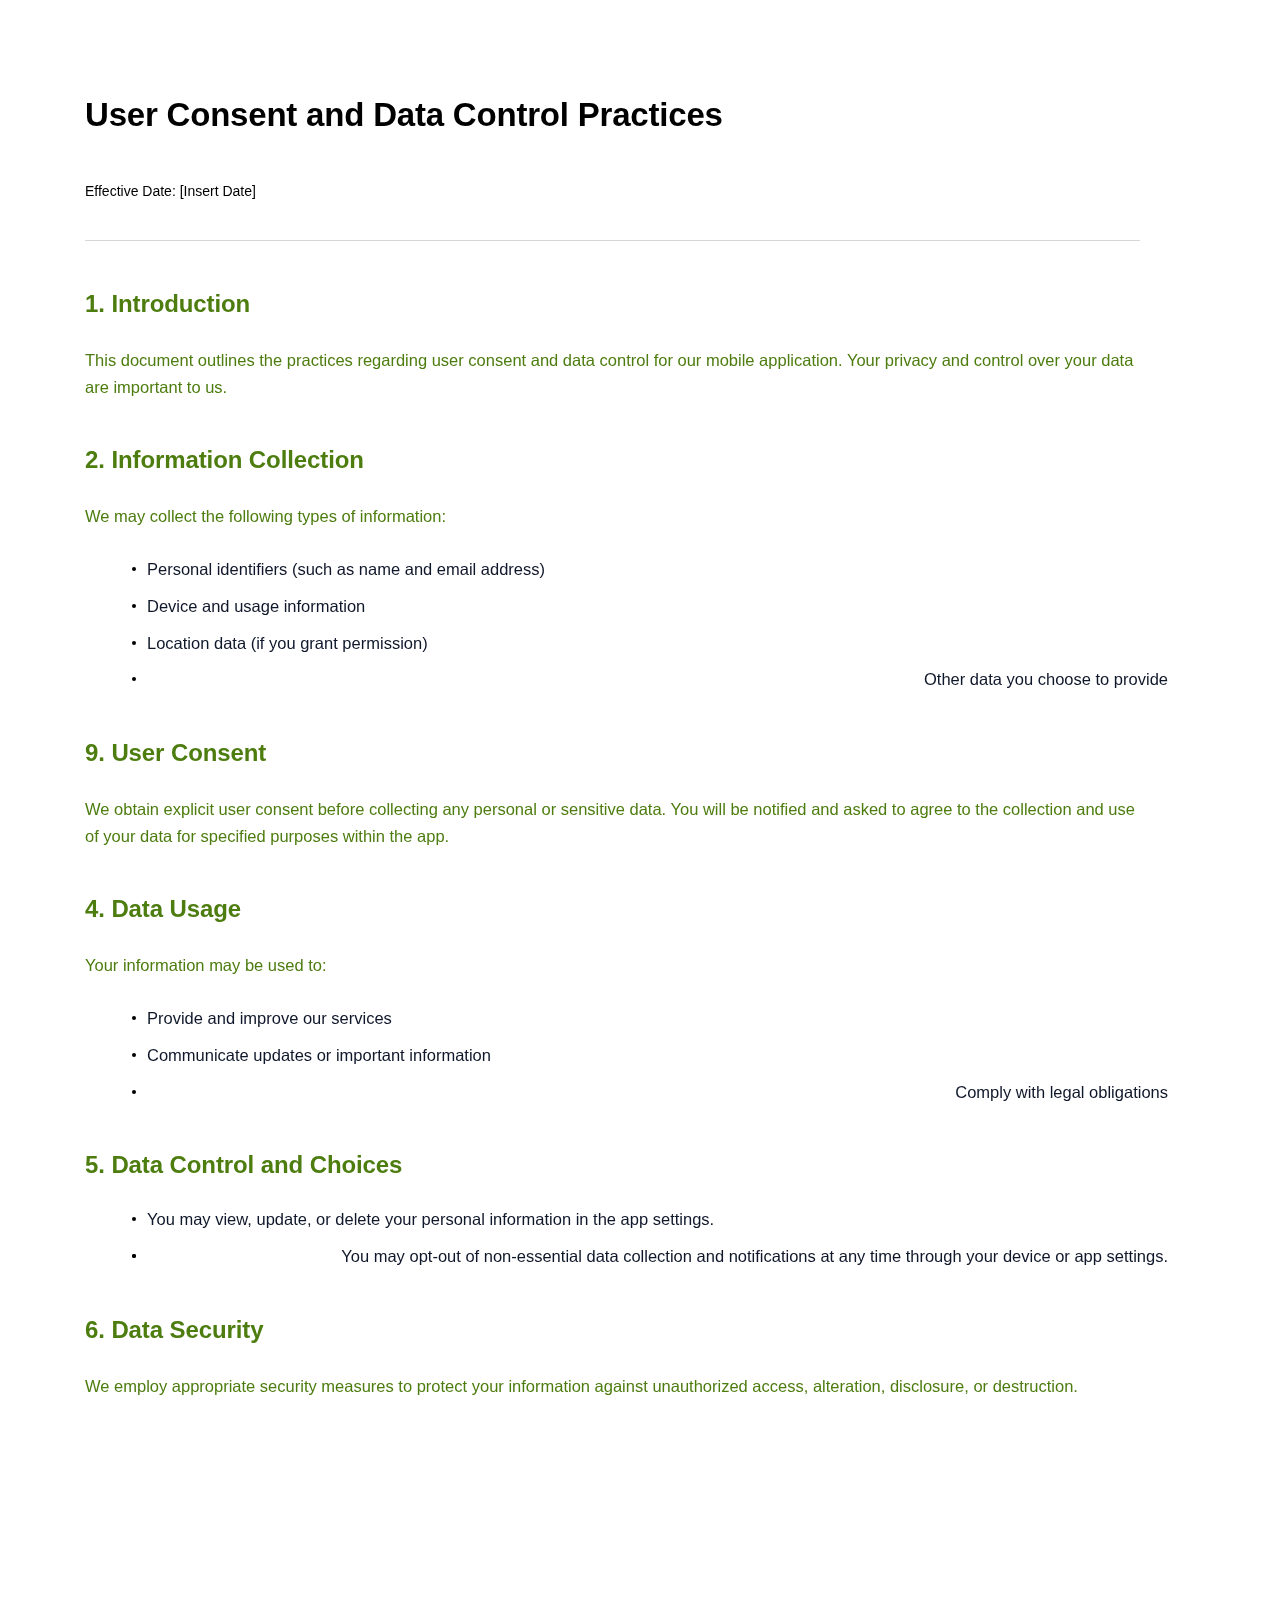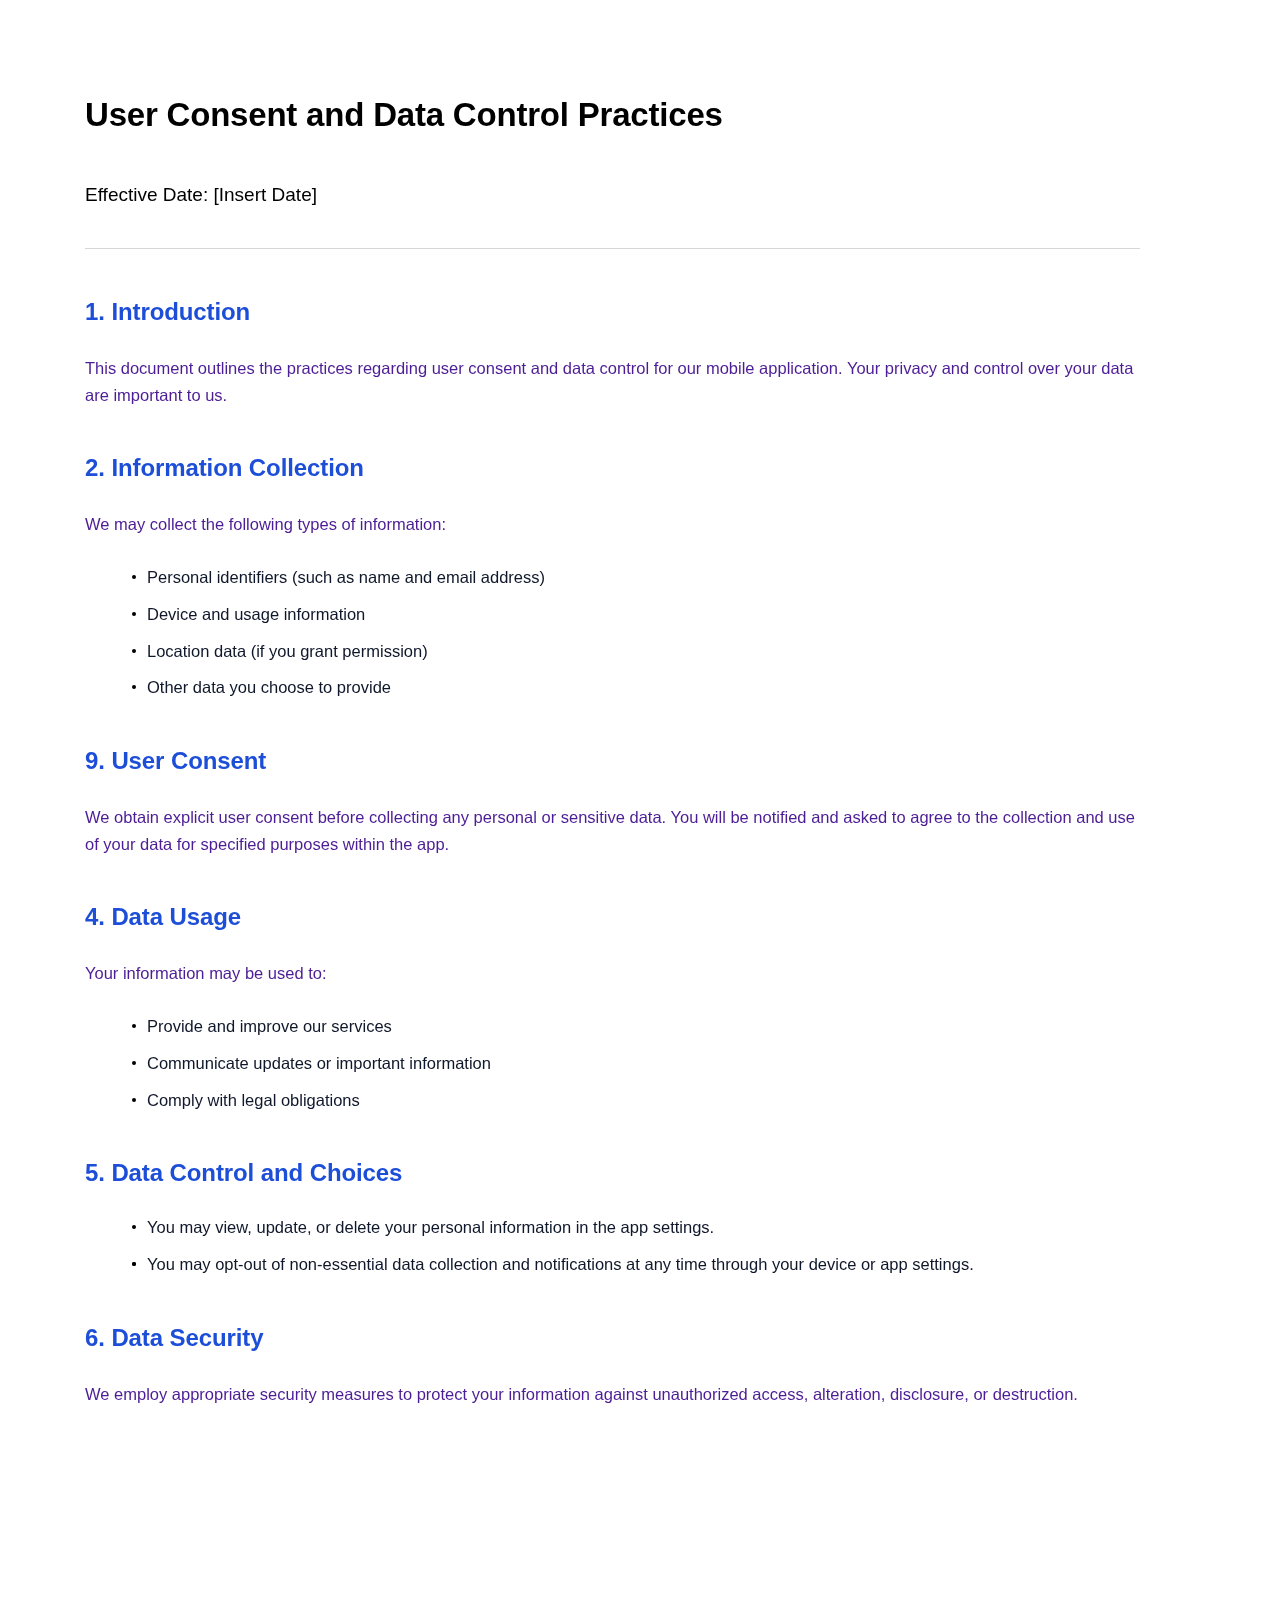--- a/index.html
+++ b/index.html
@@ -23,69 +23,70 @@
   }
   .doc-title {
     font-size: 33px;
     font-weight: bold;
     line-height: 1.2;
     margin: 0 0 0 0;
     letter-spacing: -0.2px;
     color: #000;
   }
   .effective-date {
-    font-size: 19px;
+    font-size: 14px;
     line-height: 1.6;
     margin: 45px 0 0 0;
     color: #000;
   }
   .rule {
     border: 0;
     border-top: 1px solid #d6d6d6;
     margin: 38px 0 0 0;
     width: 1055px;
     height: 0;
   }
   .section {
     margin: 0;
   }
   .section-heading {
     font-size: 24px;
     font-weight: bold;
     line-height: 1.25;
     margin: 45px 0 0 0;
     letter-spacing: -0.1px;
-    color: #1d4ed8;
+    color: #4d7c0f;
   }
   .section:first-of-type .section-heading {
     margin-top: 48px;
   }
   .para {
     font-size: 16.5px;
     line-height: 1.62;
     margin: 28px 6px 0 0;
     max-width: 1050px;
-    color: #4c1d95;
+    color: #4d7c0f;
   }
   ul.bullets {
     list-style: none;
     margin: 26px 0 0 0;
     padding: 0 0 0 0;
   }
   ul.bullets li {
     position: relative;
     font-size: 16.5px;
     line-height: 1.62;
     margin: 6px 0 10px 0;
     padding-left: 62px;
     max-width: 1060px;
     color: #0f172a;
   }
   ul.bullets li:last-child {
     margin-bottom: 0;
+    text-align: right;
   }
   ul.bullets li .dot {
     position: absolute;
     left: 47px;
     top: 11px;
     width: 4px;
     height: 4px;
     background: #000;
     border-radius: 50%;
   }

